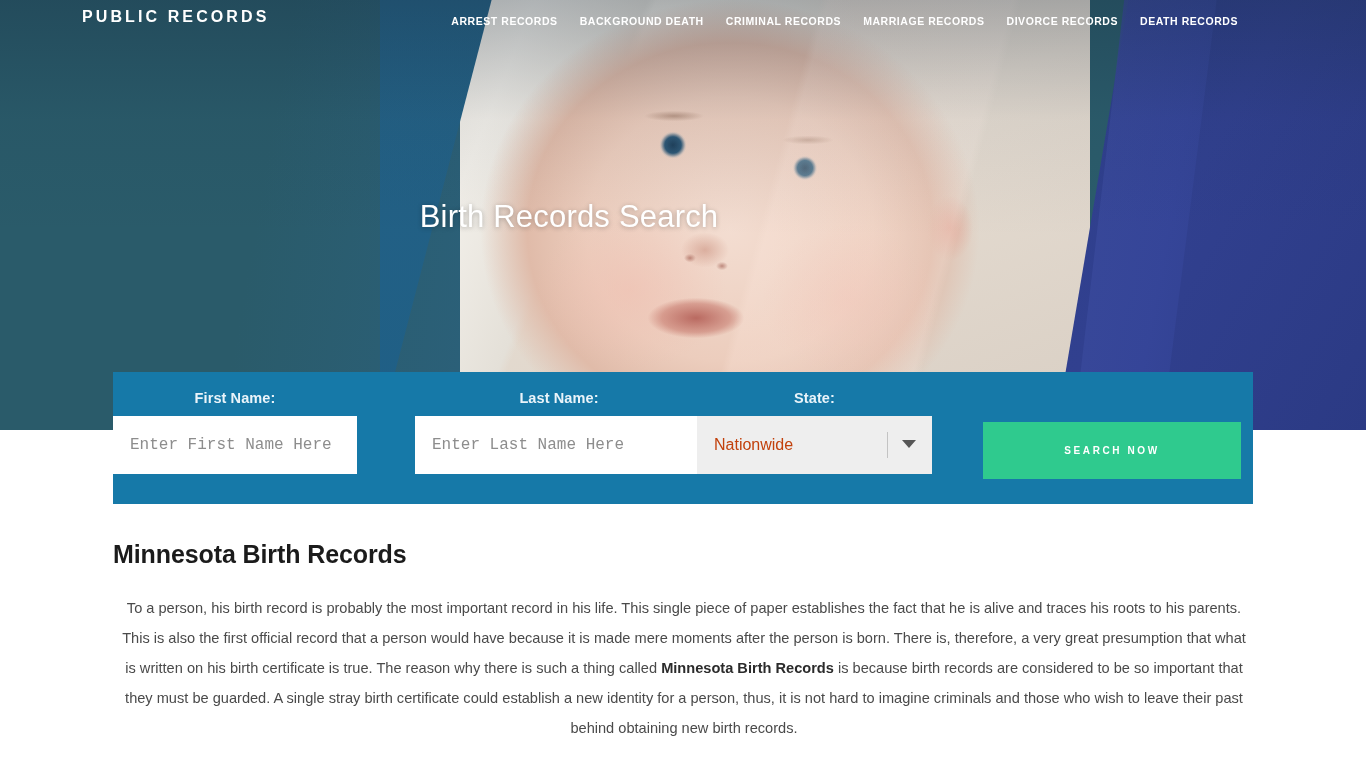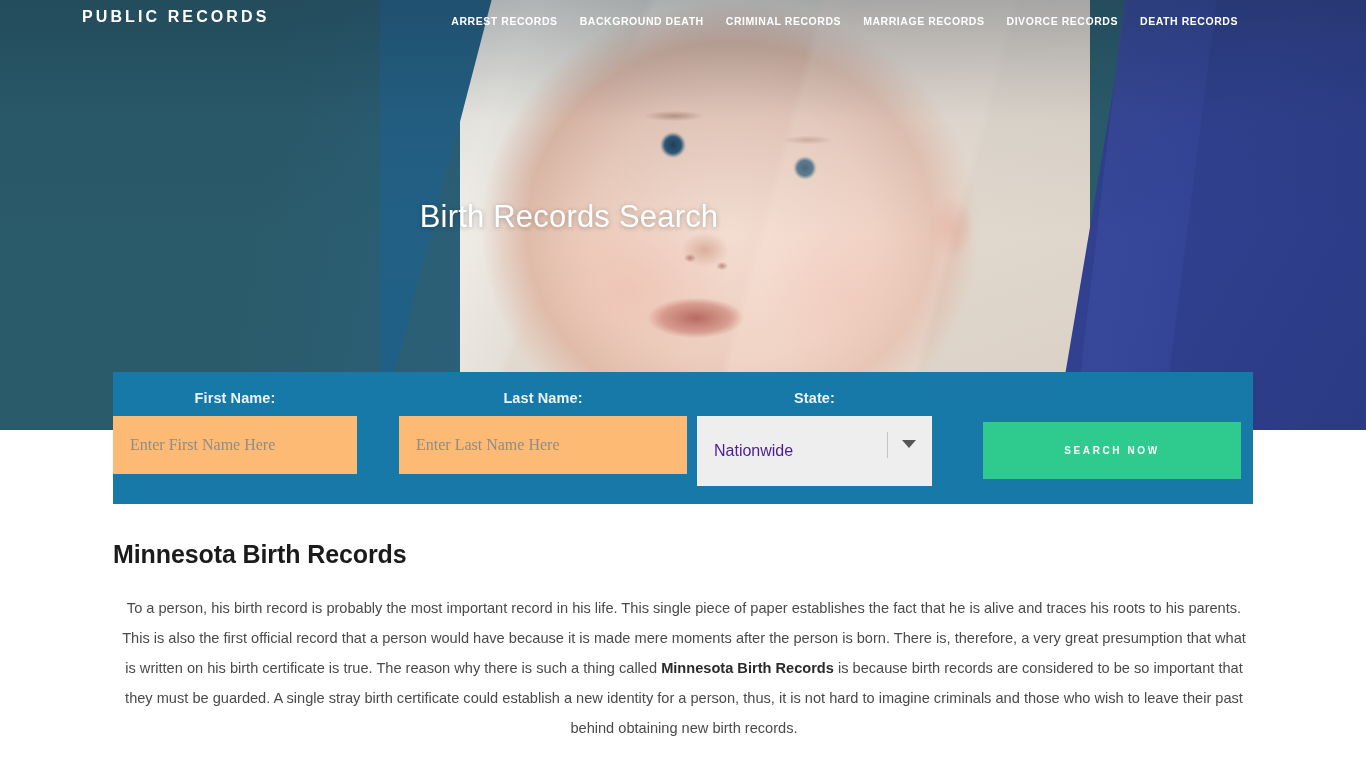--- a/index.html
+++ b/index.html
@@ -172,42 +172,42 @@
     color: #eaf4fa;
     font-size: 14.5px;
     font-weight: 600;
     margin-bottom: 10px;
     letter-spacing: .1px;
   }
   .field-input {
     display: block;
     width: 100%;
     height: 58px;
-    background: #fdba74;
+    background: #ffffff;
     border: none;
     outline: none;
     padding: 0 17px;
-    font-family: Liberation Serif, serif;
+    font-family: Liberation Mono, monospace;
     font-size: 16px;
     color: #555;
   }
   .field-input::placeholder { color: #8d8d8d; }
 
   .f-first { left: 0; width: 244px; }
-  .f-last  { left: 286px; width: 288px; }
+  .f-last  { left: 302px; width: 288px; }
   .f-state { left: 584px; width: 235px; }
 
   .select-wrap { position: relative; }
   .select-box {
-    width: 100%; height: 70px;
+    width: 100%; height: 58px;
     background: #eeeeee;
     display: flex; align-items: center;
     padding: 0 17px;
     font-size: 16px;
-    color: #4c1d95;
+    color: #c2410c;
     cursor: pointer;
   }
   .select-sep {
     position: absolute; right: 44px; top: 16px;
     width: 1px; height: 26px;
     background: #c3c3c3;
   }
   .select-arrow {
     position: absolute; right: 16px; top: 24px;
     width: 0; height: 0;

